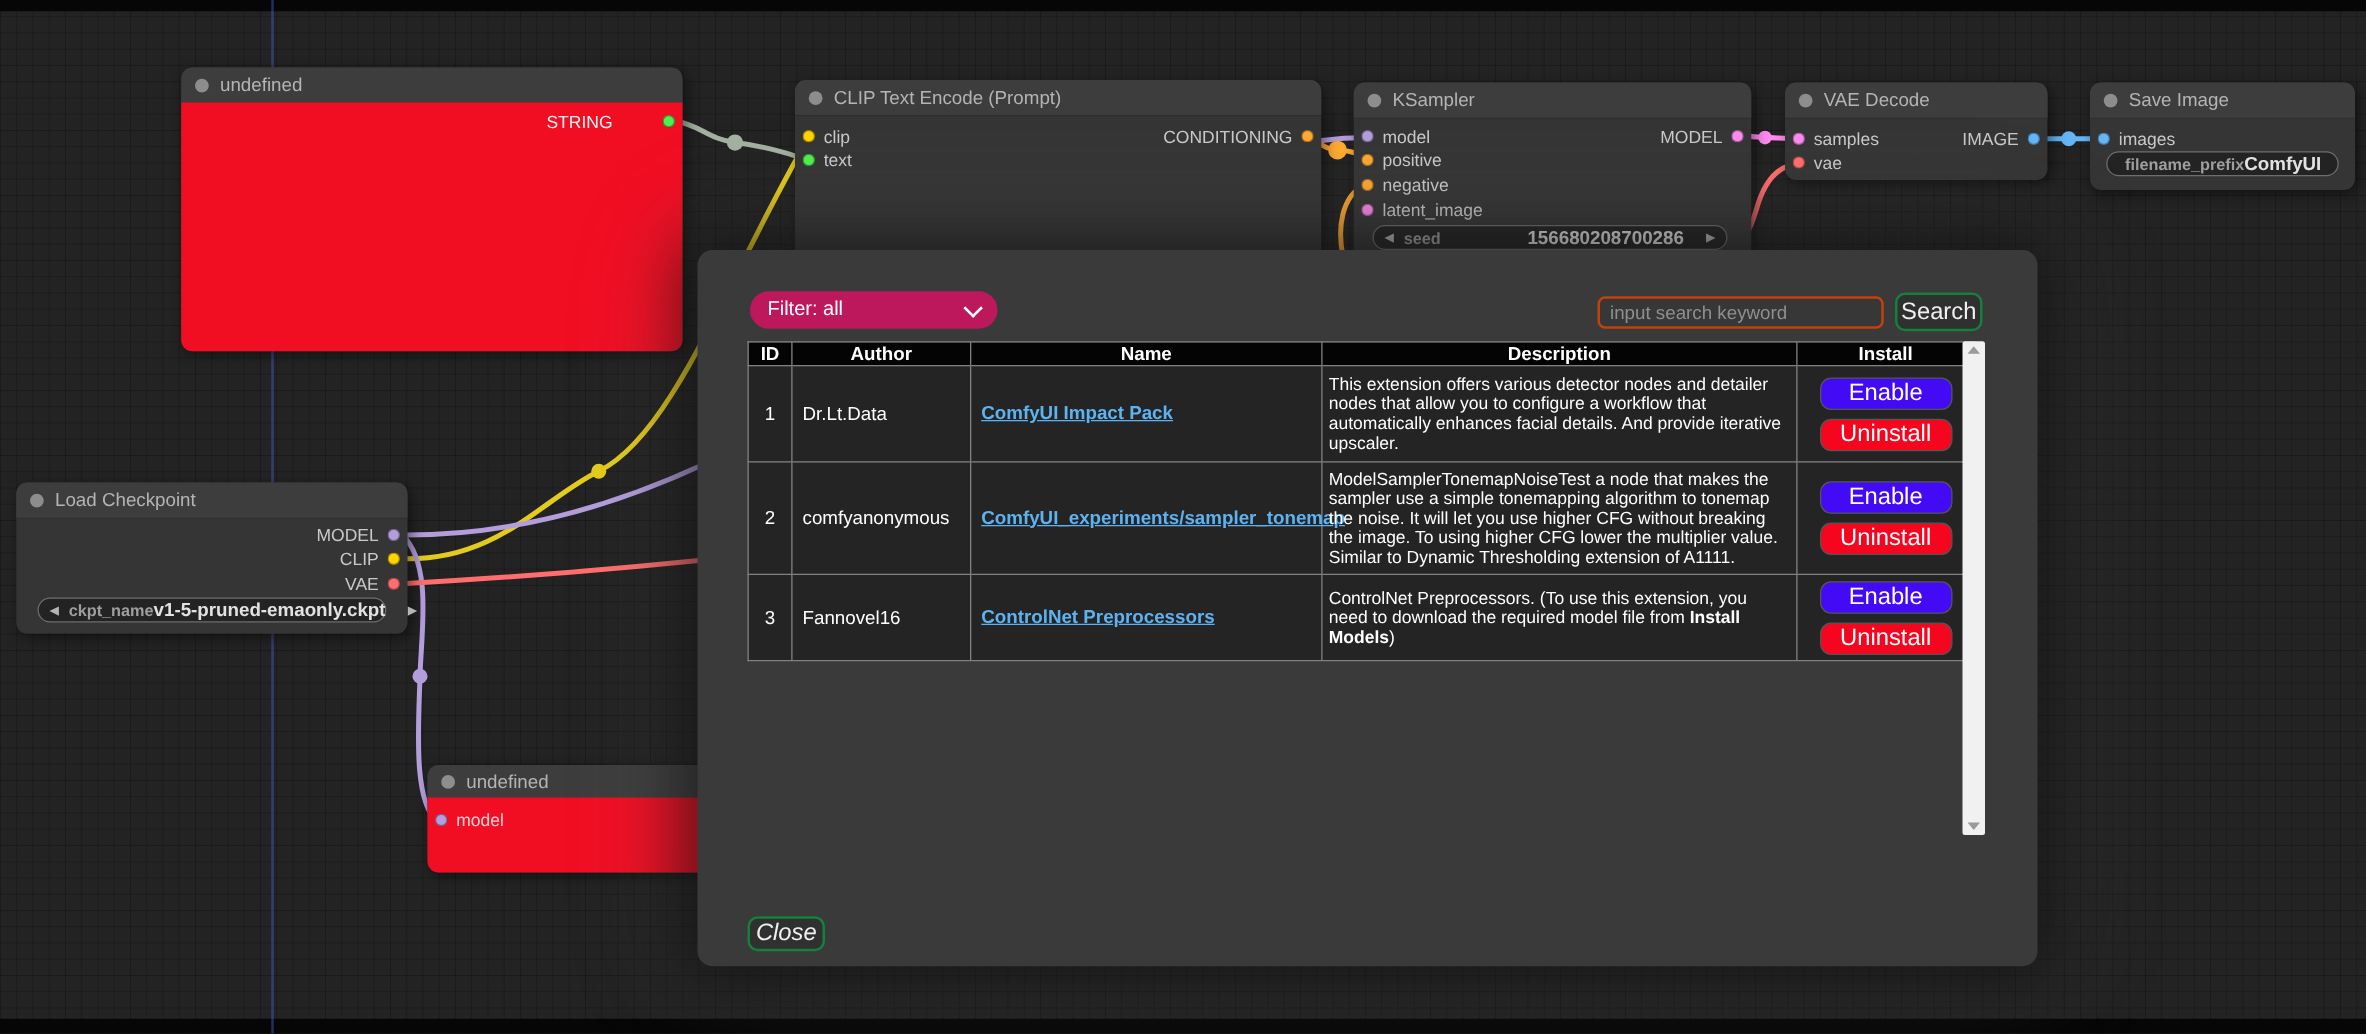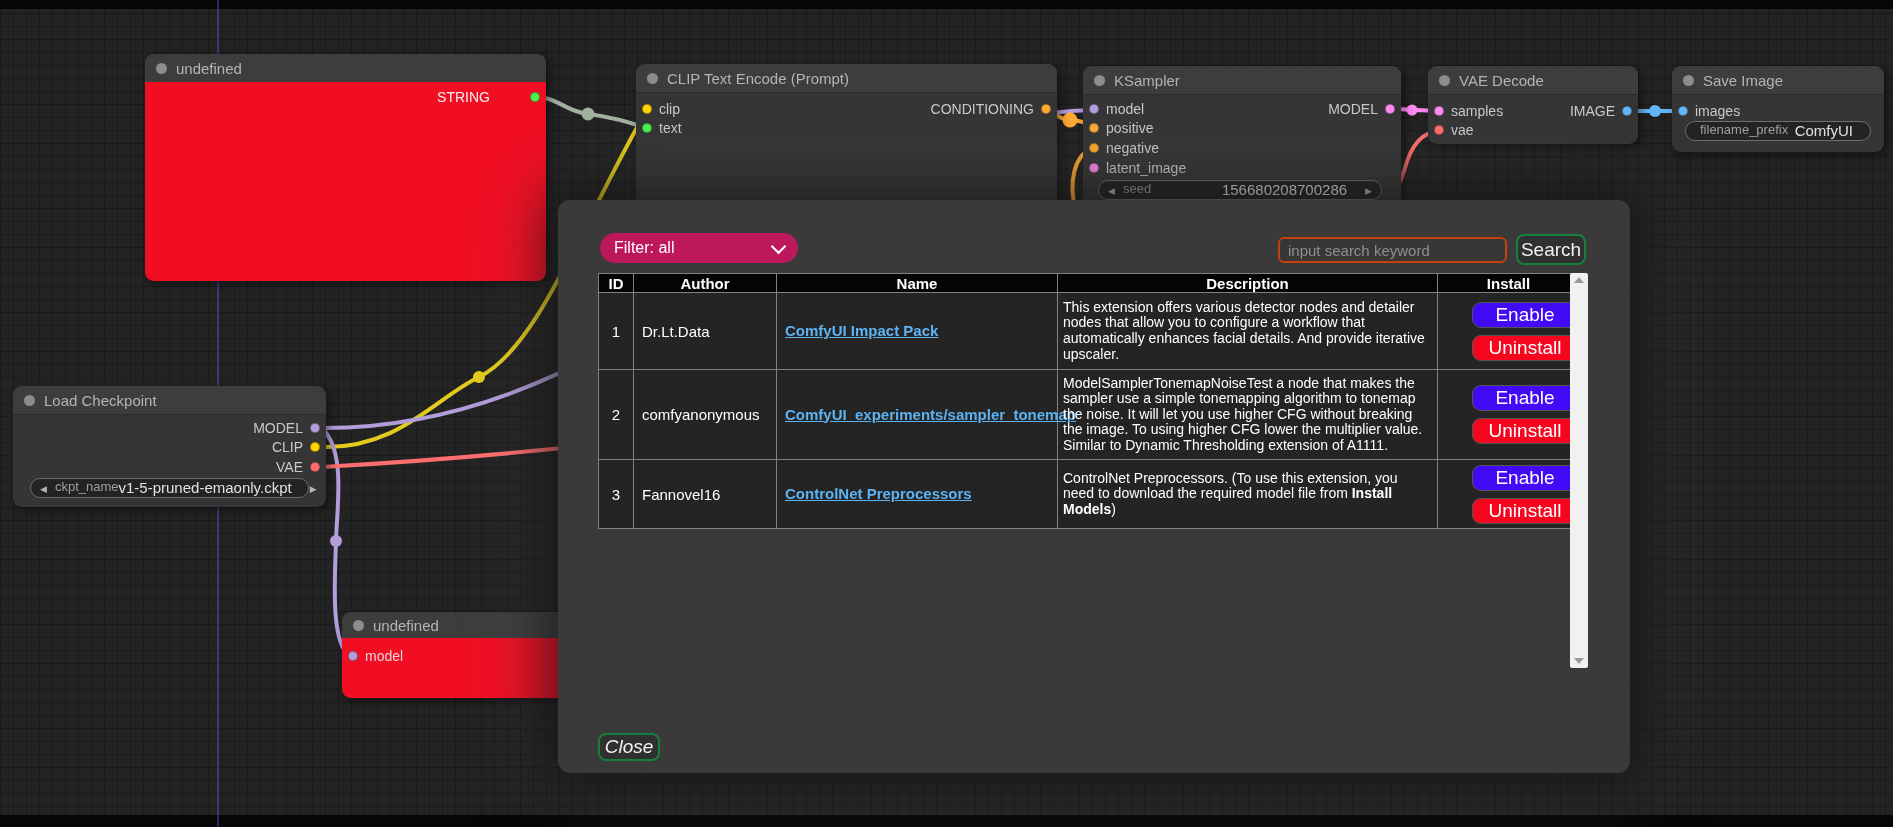--- a/index.html
+++ b/index.html
@@ -20,21 +20,21 @@
            align-items:center;padding:0 11px;gap:9px;border-bottom:1px solid #2c2c2c;}
   .ndot{width:11px;height:11px;border-radius:50%;background:#8d8d8d;flex:none;}
   .ntitle{color:#b4b4b4;font-size:15px;white-space:nowrap;overflow:hidden;}
   .nbody-red{position:absolute;left:0;right:0;background:#f10e23;border-radius:0 0 9px 9px;}
   .slot{position:absolute;display:flex;align-items:center;gap:7px;height:18px;}
   .slot.in{left:6px;}
   .slot.out{right:6px;flex-direction:row-reverse;}
   .pdot{width:10px;height:10px;border-radius:50%;flex:none;border:1px solid rgba(0,0,0,0.35);box-sizing:border-box;}
   .slabel{font-size:14px;color:#c9c9c9;white-space:nowrap;}
   .widget{position:absolute;height:20px;background:#232323;border:1px solid #6e6e6e;
-          border-radius:11px;display:flex;align-items:flex-start;padding:0 9px;box-sizing:border-box;}
+          border-radius:11px;display:flex;align-items:center;padding:0 9px;box-sizing:border-box;font-weight:bold;}
   .warrow{color:#b5b5b5;font-size:9px;line-height:20px;flex:none;}
   .wlabel{color:#9f9f9f;font-size:13px;margin-left:8px;white-space:nowrap;}
   .wvalue{color:#e2e2e2;font-size:15px;margin-left:auto;margin-right:18px;white-space:nowrap;}
   .widget.noarrow .wlabel{margin-left:5px;}
   .widget.noarrow .wvalue{margin-right:8px;}
 
   
   #manager-dialog{position:absolute;left:558px;top:200px;width:1072px;height:573px;z-index:10;
     background:#3a3a3a;border-radius:12px;
     box-shadow:0 0 55px 12px rgba(0,0,0,0.6),0 0 90px 18px rgba(150,150,150,0.18);}
@@ -56,21 +56,21 @@
   table.ext{border-collapse:collapse;width:100%;table-layout:fixed;}
   table.ext th{background:#040404;color:#fff;font-size:15px;font-weight:bold;height:18px;
     border:1px solid #828282;padding:0;}
   table.ext td{background:#242424;border:1px solid #828282;color:#fff;vertical-align:middle;}
   td.c-id{text-align:center;font-size:15px;}
   td.c-author{padding-left:8px;font-size:15px;}
   td.c-name{padding-left:8px;}
   .ext-link{color:#5db3f2;font-weight:bold;font-size:15px;text-decoration:underline;cursor:pointer;}
   td.c-desc{font-size:14px;line-height:15.6px;padding:2px 5px;color:#f2f2f2;}
   td.c-install{text-align:center;}
-  .btn-stack{display:flex;flex-direction:column;align-items:flex-end;gap:7px;}
+  .btn-stack{display:flex;flex-direction:column;align-items:center;gap:7px;}
   .pill-btn{width:106px;height:26px;border-radius:9px;border:1px solid #555;color:#fff;
     font-size:19px;line-height:24px;text-align:center;cursor:pointer;
     font-family:"Liberation Sans",sans-serif;padding:0;}
   #scrollbar{position:absolute;left:1012px;top:73px;width:18px;height:395px;background:#f1f1f1;
     border-radius:2px;display:flex;flex-direction:column;justify-content:space-between;
     align-items:center;padding:4px 0;box-sizing:border-box;}
   .tri-up{width:0;height:0;border-left:5px solid transparent;border-right:5px solid transparent;
     border-bottom:6px solid #9a9a9a;}
   .tri-down{width:0;height:0;border-left:5px solid transparent;border-right:5px solid transparent;
     border-top:6px solid #9a9a9a;}

